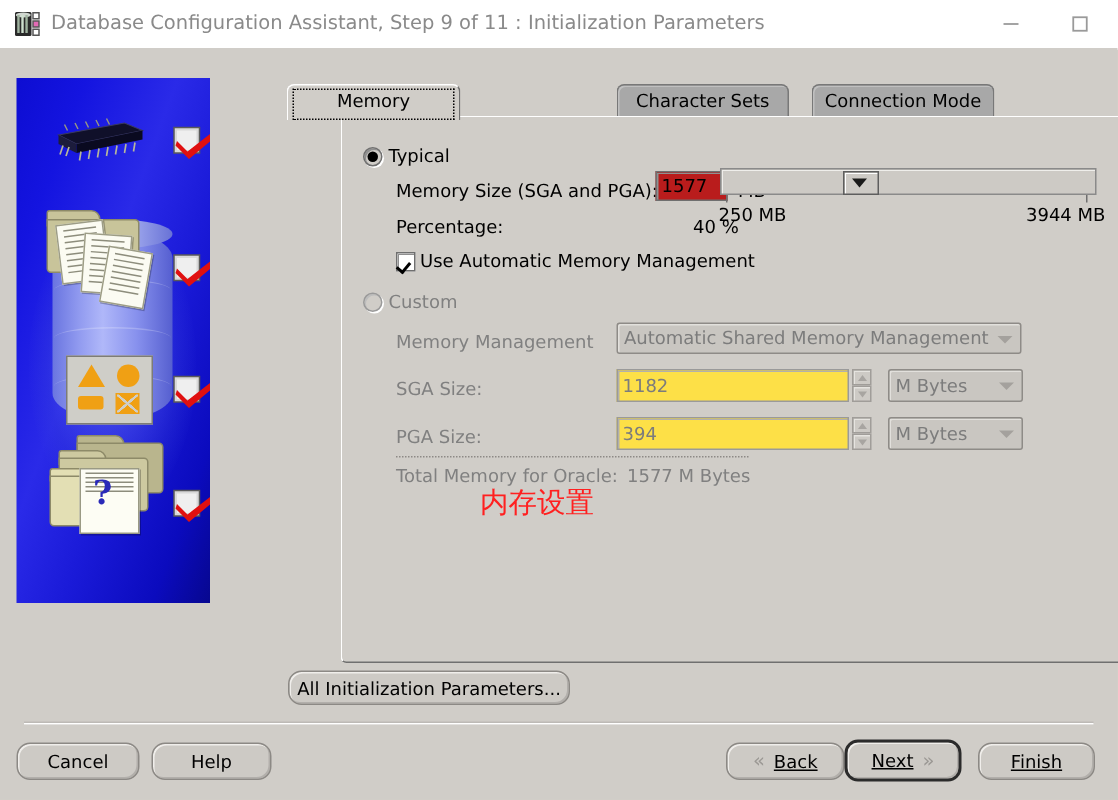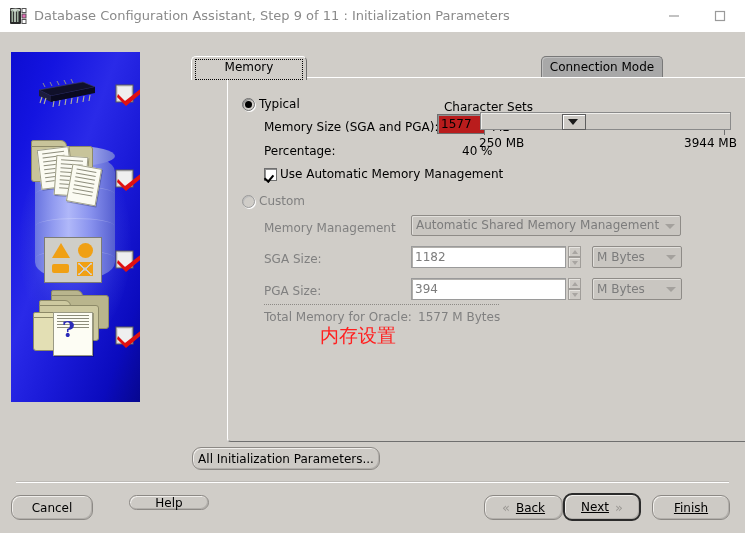--- a/index.html
+++ b/index.html
@@ -145,21 +145,21 @@
   .check.on:after{
     content:"";position:absolute;left:1px;top:4px;width:4px;height:7px;
     border:solid #000;border-width:0 2px 2px 0;transform:rotate(40deg);
   }
   .txtfield{
     position:absolute;background:#b91c1c;border:1px solid #6f6f6f;
     box-shadow:inset 1px 1px 0 #909090;
     font-size:12px;line-height:18px;padding:0 3px;box-sizing:border-box;
     color:#000;overflow:hidden;white-space:nowrap;cursor:text;
   }
-  .txtfield.dis{background:#ffffff;color:#7c7c7c;box-shadow:inset 1px 1px 0 #b2b0ac;border-color:#9a9a9a;}
+  .txtfield.dis{background:#fde047;color:#7c7c7c;box-shadow:inset 1px 1px 0 #b2b0ac;border-color:#9a9a9a;}
   .combo{
     position:absolute;background:#c9c6c1;border:1px solid #8e8b87;border-radius:2px;
     box-shadow:inset 1px 1px 0 #e2e0dc;
     font-size:12px;line-height:18px;padding:0 4px;box-sizing:border-box;
     color:#7c7c7c;white-space:nowrap;overflow:hidden;cursor:default;
   }
   .combo .arw{
     position:absolute;right:5px;top:50%;margin-top:-2px;
     width:0;height:0;border-left:5px solid transparent;border-right:5px solid transparent;border-top:5px solid #a4a19d;
   }
@@ -377,21 +377,21 @@
       <path d="M3 12 L10 19 L33 1 L35 4 L11 24 L2 15 Z" fill="#e01010"></path>
     </svg>
   </div>
 </div>
 
 <div class="tabstrip">
   <div class="tab active" style="left:0px;width:114px;">
     <span class="tabinner"></span>
     <span class="tablabel">Memory</span>
   </div>
-  <div class="tab" style="left:240px;width:113px;margin-top:40px;">
+  <div class="tab" style="left:220px;width:113px;">
     <span class="tablabel">Character Sets</span>
   </div>
   <div class="tab" style="left:350px;width:120px;">
     <span class="tablabel">Connection Mode</span>
   </div>
 </div>
 
 <div class="panel">
 
   <div class="radio sel" style="left:14px;top:20px;"></div>
@@ -465,21 +465,21 @@
 
 <div class="btn" style="left:192px;top:447px;width:188px;height:23px;">
   <span>All Initialization Parameters...</span>
 </div>
 
 <div class="hrule"></div>
 
 <div class="btn" style="left:11px;top:495px;width:82px;height:25px;">
   <span>Cancel</span>
 </div>
-<div class="btn" style="left:101px;top:495px;width:80px;height:15px;margin-left:28px;">
+<div class="btn" style="left:101px;top:495px;width:80px;height:25px;">
   <span>Help</span>
 </div>
 
 <div class="btn" style="left:484px;top:495px;width:79px;height:25px;">
   <span class="chev">«</span>
   <span><u>Back</u></span>
 </div>
 <div class="btn default" style="left:563px;top:493px;width:78px;height:28px;">
   <span><u>Next</u></span>
   <span class="chev">»</span>

